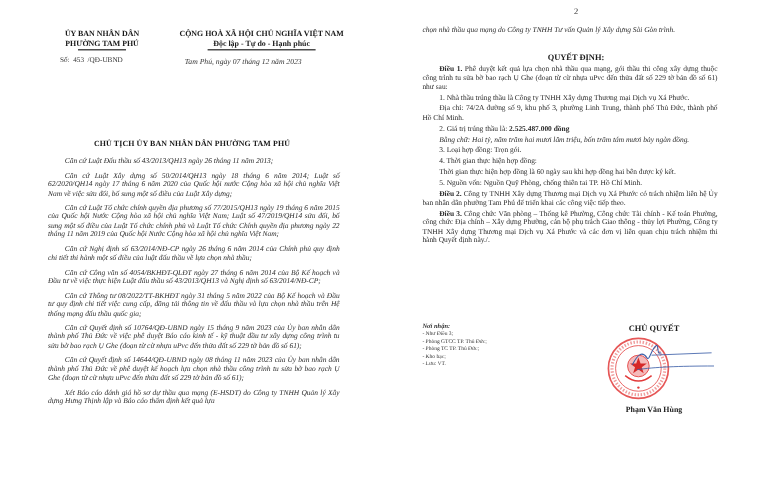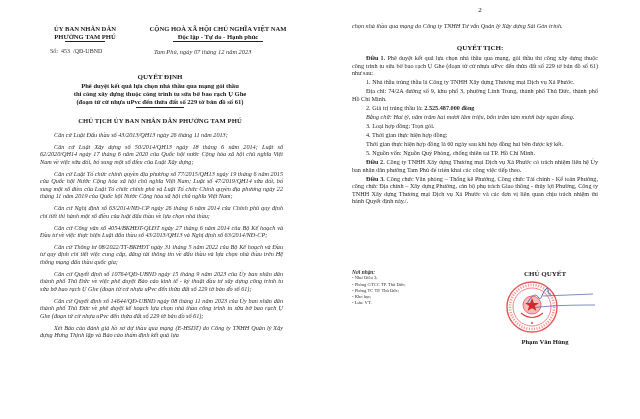--- a/index.html
+++ b/index.html
@@ -59,47 +59,40 @@
   <div class="hdr-right">
     <div>CỘNG HOÀ XÃ HỘI CHỦ NGHĨA VIỆT NAM</div>
     <div>Độc lập - Tự do - Hạnh phúc</div>
     <span class="underline"></span>
   </div>
   <div class="so-line">
     <span>Số:</span><span class="num">453</span><span>/QĐ-UBND</span>
   </div>
   <div class="date-line">Tam Phú, ngày  07 tháng 12  năm 2023</div>
 
-  <div class="title-block">
-    <div class="t1">QUYẾT ĐỊNH</div>
-    <div class="t2">Phê duyệt kết quả lựa chọn nhà thầu qua mạng gói thầu</div>
-    <div class="t2">thi công xây dựng thuộc công trình tu sửa bờ bao rạch Ụ Ghe</div>
-    <div class="t2">(đoạn từ cừ nhựa uPvc đến thửa đất số 229 tờ bản đồ số 61)</div>
-    <div class="title-underline"></div>
-  </div>
 
   <div class="chair-heading">CHỦ TỊCH ỦY BAN NHÂN DÂN PHƯỜNG TAM PHÚ</div>
 
   <div class="body-left">
     <p>Căn cứ Luật Đấu thầu số 43/2013/QH13 ngày 26 tháng 11 năm 2013;</p>
     <p>Căn cứ Luật Xây dựng số 50/2014/QH13 ngày 18 tháng 6 năm 2014; Luật số 62/2020/QH14 ngày 17 tháng 6 năm 2020 của Quốc hội nước Cộng hòa xã hội chủ nghĩa Việt Nam về việc sửa đổi, bổ sung một số điều của Luật Xây dựng;</p>
     <p>Căn cứ Luật Tổ chức chính quyền địa phương số 77/2015/QH13 ngày 19 tháng 6 năm 2015 của Quốc hội Nước Cộng hòa xã hội chủ nghĩa Việt Nam; Luật số 47/2019/QH14 sửa đổi, bổ sung một số điều của Luật Tổ chức chính phủ và Luật Tổ chức Chính quyền địa phương ngày 22 tháng 11 năm 2019 của Quốc hội Nước Cộng hòa xã hội chủ nghĩa Việt Nam;</p>
     <p>Căn cứ Nghị định số 63/2014/NĐ-CP ngày 26 tháng 6 năm 2014 của Chính phủ quy định chi tiết thi hành một số điều của luật đấu thầu về lựa chọn nhà thầu;</p>
     <p>Căn cứ Công văn số 4054/BKHĐT-QLĐT ngày 27 tháng 6 năm 2014 của Bộ Kế hoạch và Đầu tư về việc thực hiện Luật đấu thầu số 43/2013/QH13 và Nghị định số 63/2014/NĐ-CP;</p>
     <p>Căn cứ Thông tư 08/2022/TT-BKHĐT ngày 31 tháng 5 năm 2022 của Bộ Kế hoạch và Đầu tư quy định chi tiết việc cung cấp, đăng tải thông tin về đấu thầu và lựa chọn nhà thầu trên Hệ thống mạng đấu thầu quốc gia;</p>
     <p>Căn cứ Quyết định số 10764/QĐ-UBND ngày 15 tháng 9 năm 2023 của Ủy ban nhân dân thành phố Thủ Đức về việc phê duyệt Báo cáo kinh tế - kỹ thuật đầu tư xây dựng công trình tu sửa bờ bao rạch Ụ Ghe (đoạn từ cừ nhựa uPvc đến thửa đất số 229 tờ bản đồ số 61);</p>
     <p>Căn cứ Quyết định số 14644/QĐ-UBND ngày 08 tháng 11 năm 2023 của Ủy ban nhân dân thành phố Thủ Đức về phê duyệt kế hoạch lựa chọn nhà thầu công trình tu sửa bờ bao rạch Ụ Ghe (đoạn từ cừ nhựa uPvc đến thửa đất số 229 tờ bản đồ số 61);</p>
     <p>Xét Báo cáo đánh giá hồ sơ dự thầu qua mạng (E-HSDT) do Công ty TNHH Quản lý Xây dựng Hưng Thịnh lập và Báo cáo thẩm định kết quả lựa</p>
   </div>
 </div>
 
 <div class="page page-right">
   <div class="page-num">2</div>
   <div class="cont-text">chọn nhà thầu qua mạng do Công ty TNHH Tư vấn Quản lý Xây dựng Sài Gòn trình.</div>
-  <div class="qd-heading">QUYẾT TỊCH:</div>
+  <div class="qd-heading">QUYẾT ĐỊNH:</div>
 
   <div class="body-right">
     <p><span class="b">Điều 1.</span><span> Phê duyệt kết quả lựa chọn nhà thầu qua mạng, gói thầu thi công xây dựng thuộc công trình tu sửa bờ bao rạch Ụ Ghe (đoạn từ cừ nhựa uPvc đến thửa đất số 229 tờ bản đồ số 61) như sau:</span></p>
     <p>1. Nhà thầu trúng thầu là Công ty TNHH Xây dựng Thương mại Dịch vụ Xá Phước.</p>
     <p>Địa chỉ: 74/2A đường số 9, khu phố 3, phường Linh Trung, thành phố Thủ Đức, thành phố Hồ Chí Minh.</p>
     <p><span>2. Giá trị trúng thầu là: </span><span class="b">2.525.487.000 đồng</span></p>
     <p class="i">Bằng chữ: Hai tỷ, năm trăm hai mươi lăm triệu, bốn trăm tám mươi bảy ngàn đồng.</p>
     <p>3. Loại hợp đồng: Trọn gói.</p>
     <p>4. Thời gian thực hiện hợp đồng:</p>
     <p>Thời gian thực hiện hợp đồng là 60 ngày sau khi hợp đồng hai bên được ký kết.</p>

